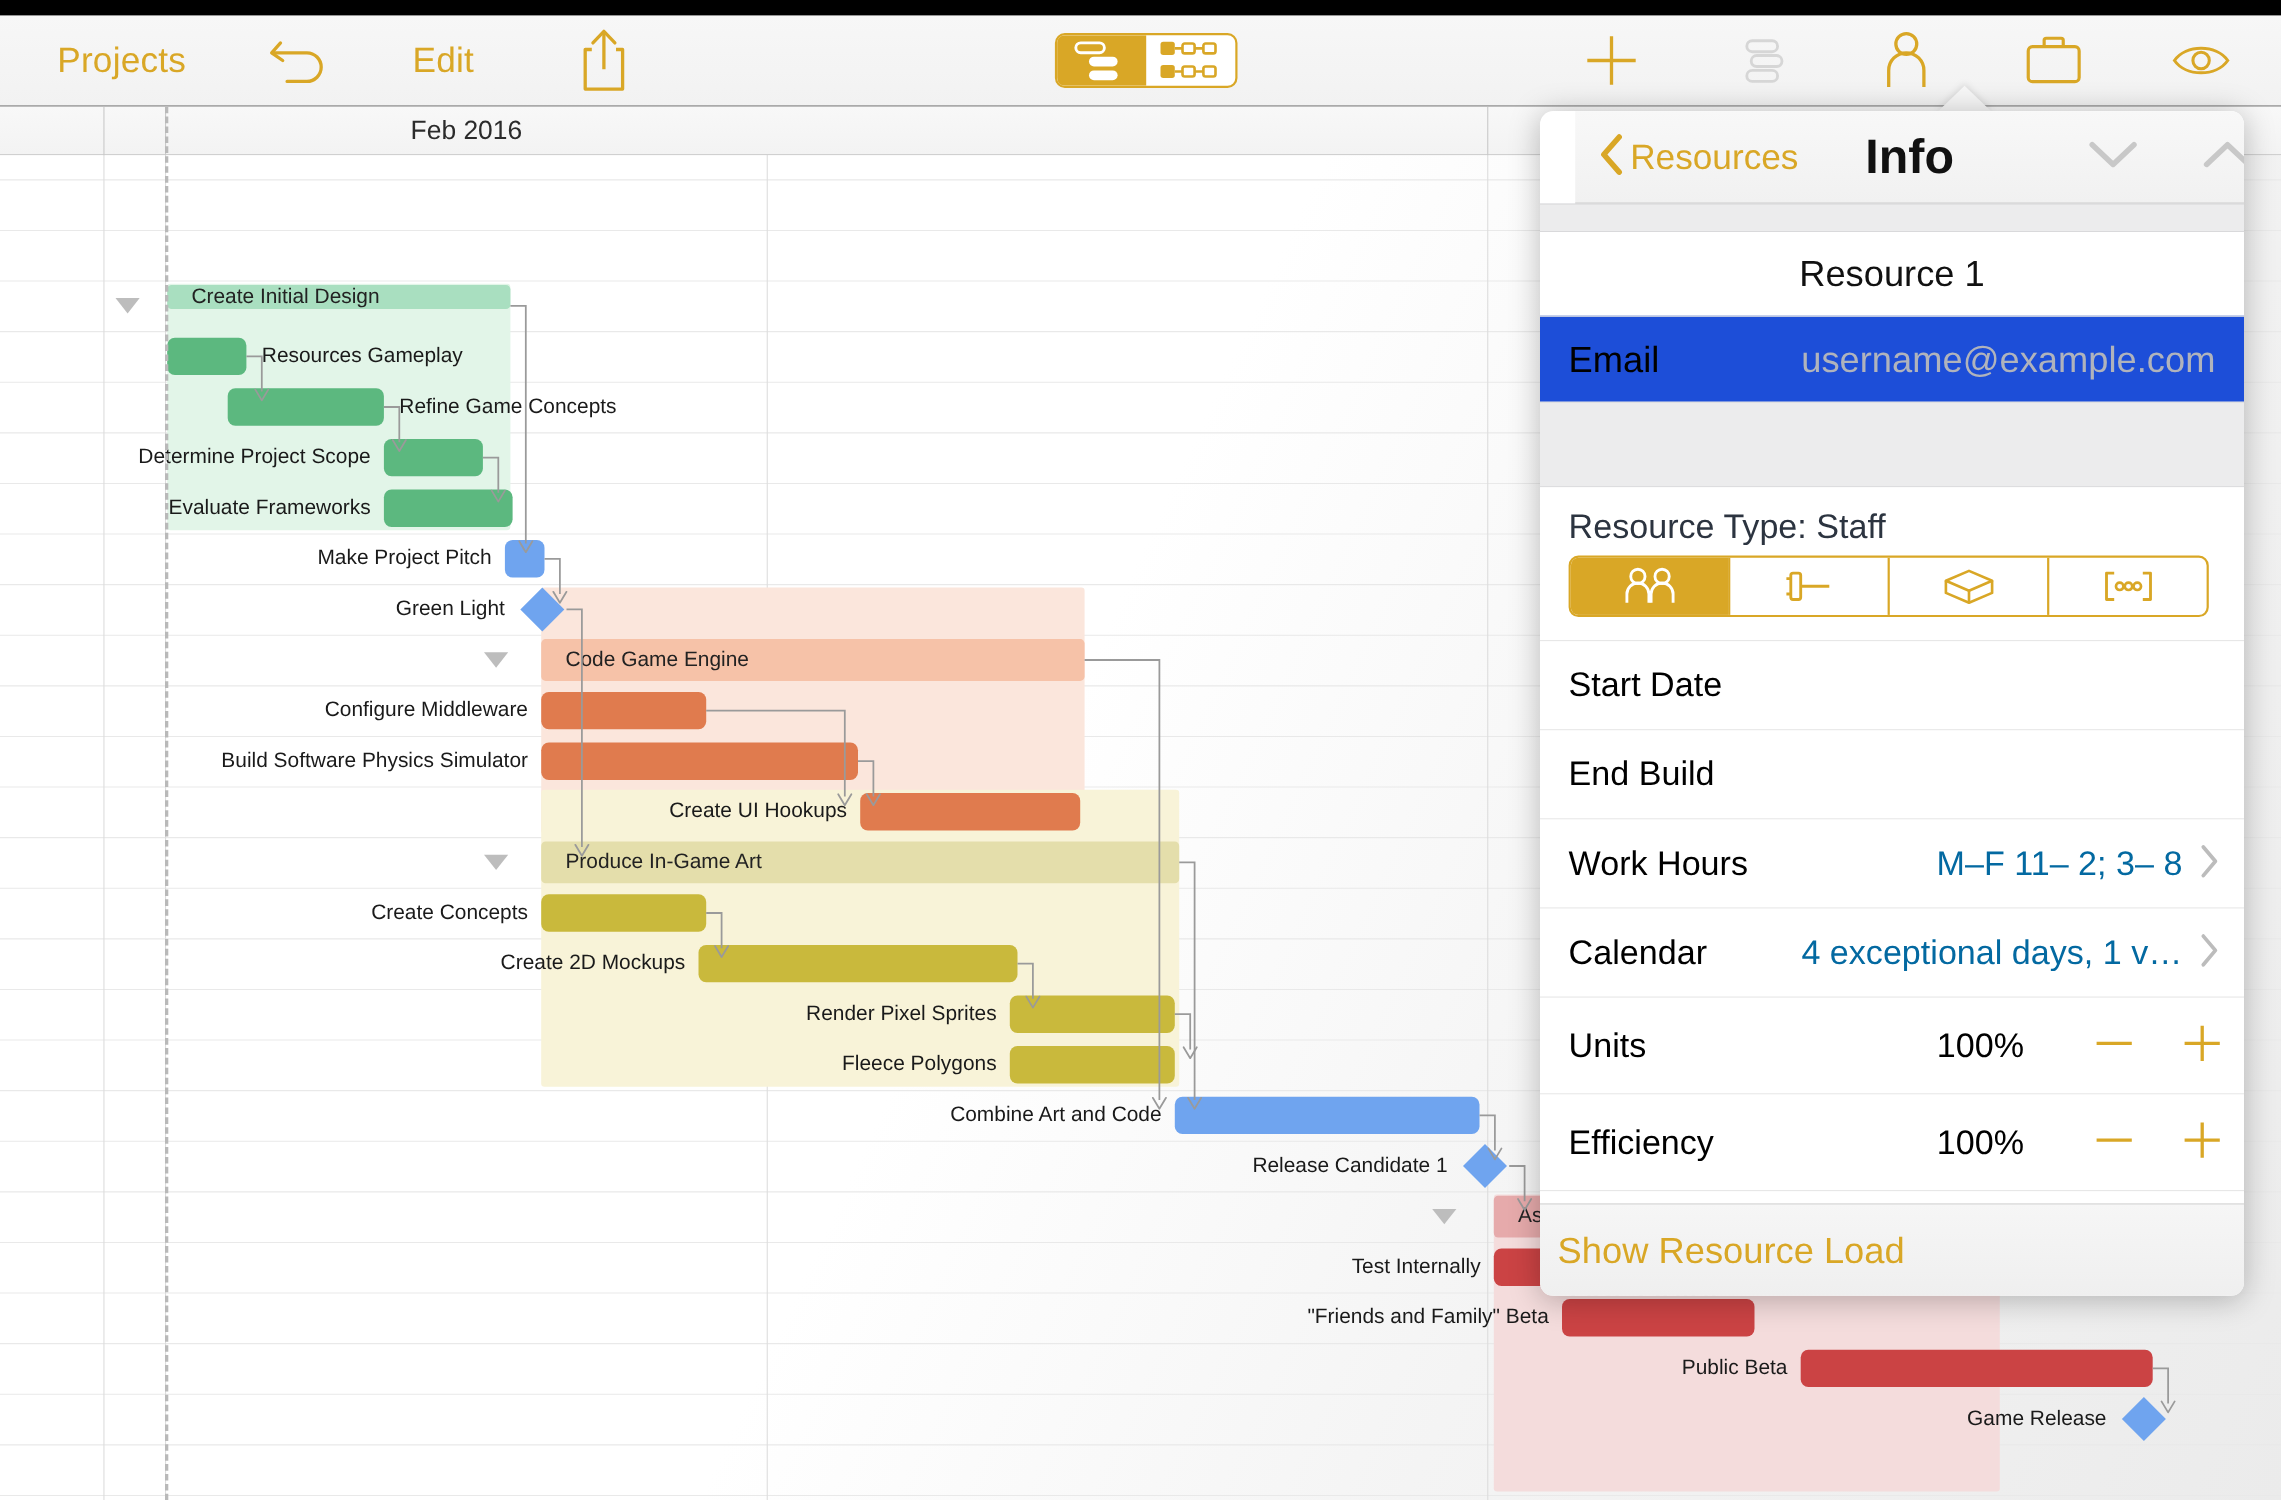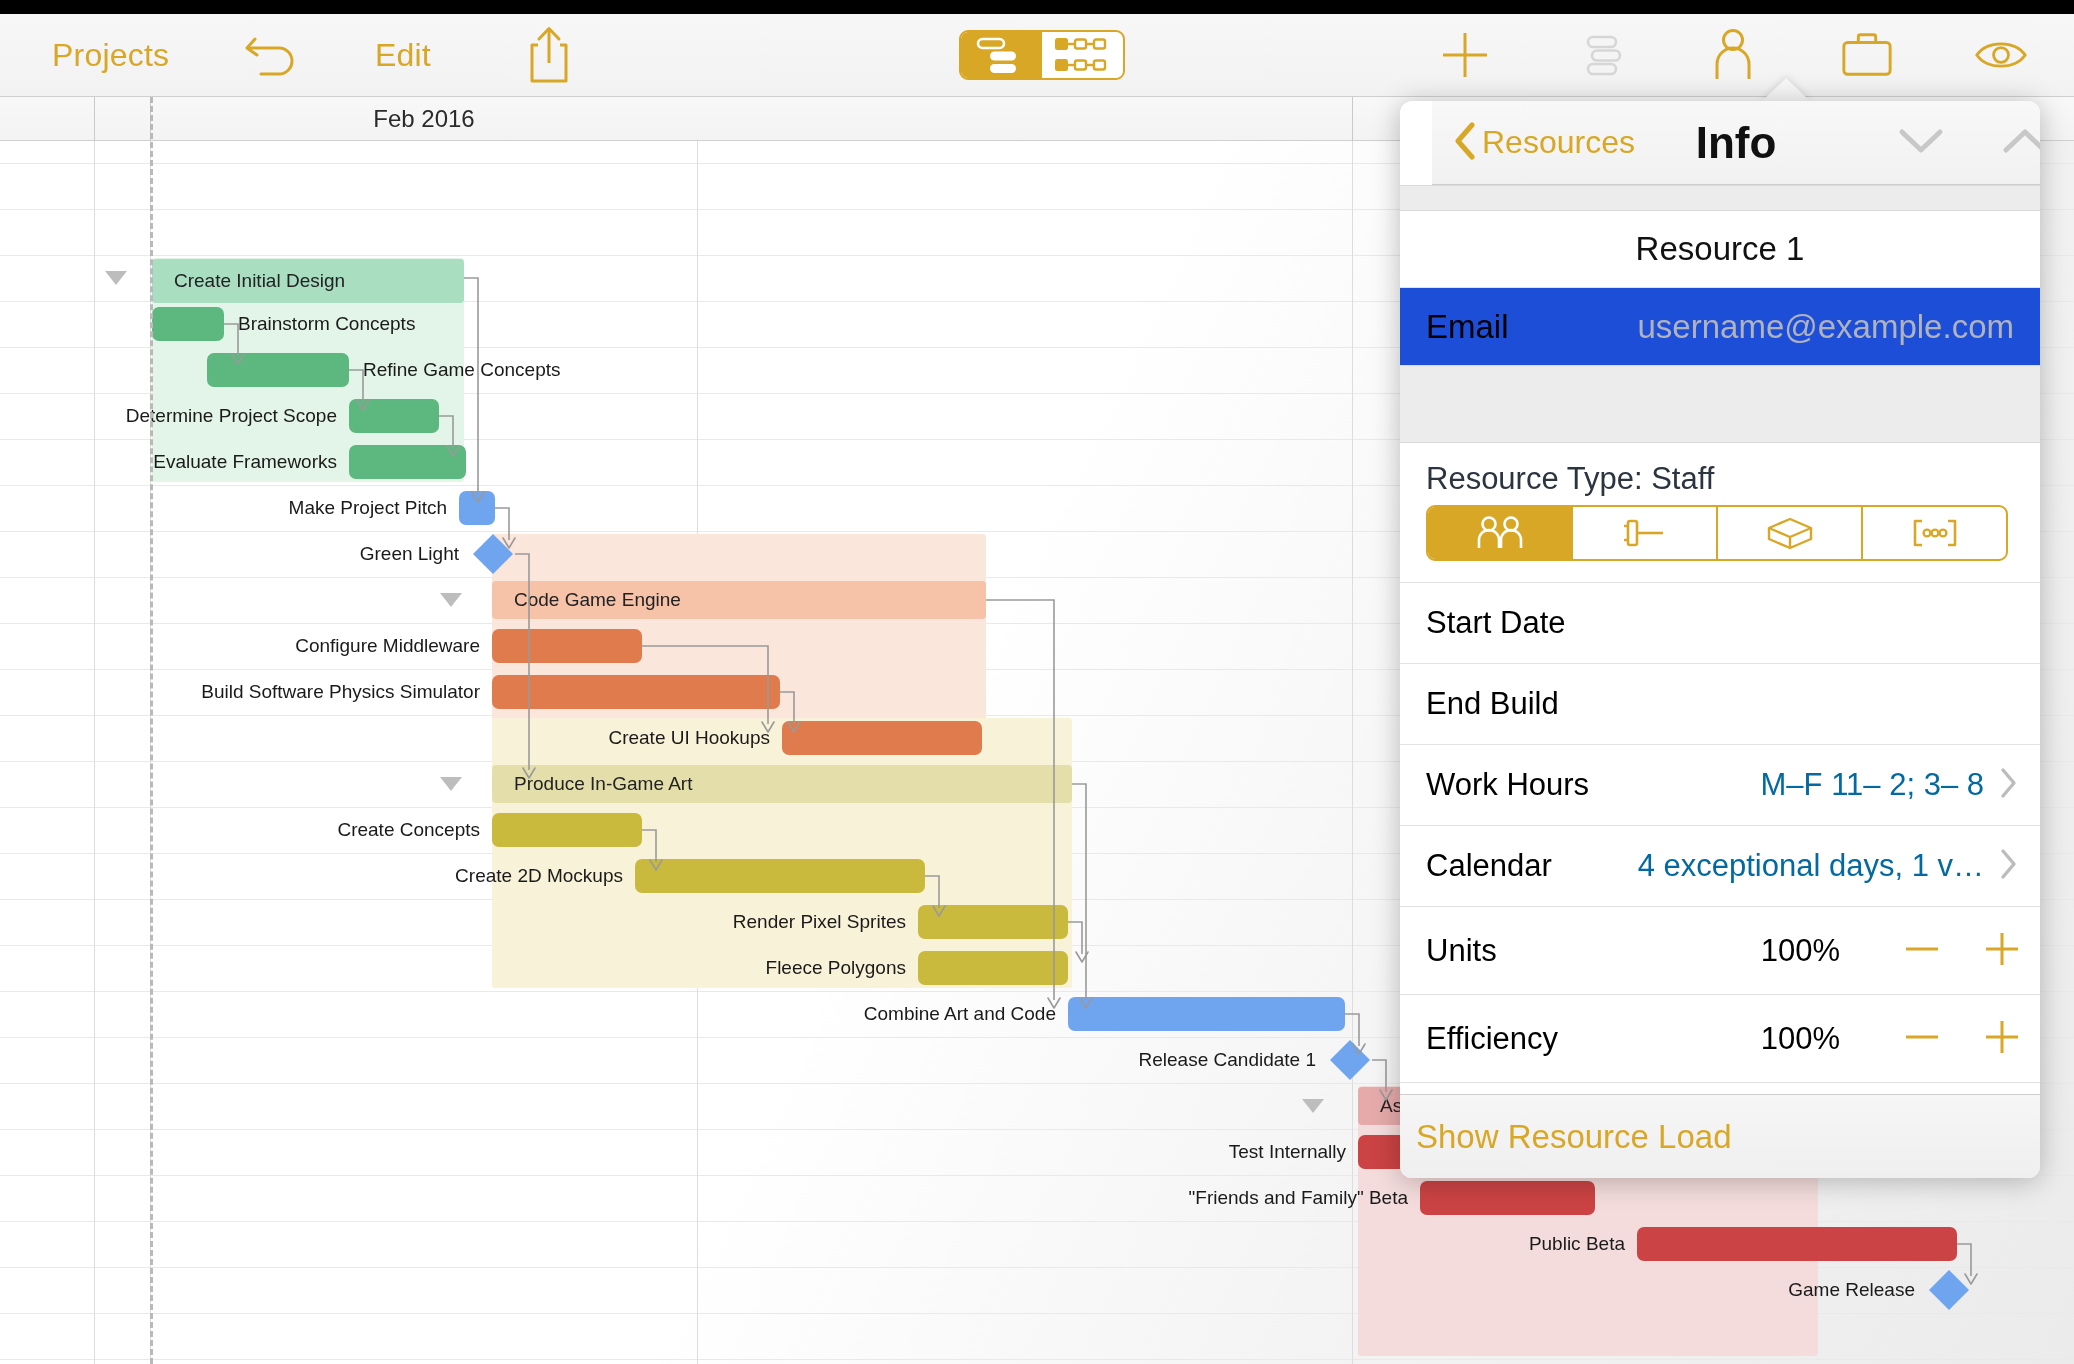--- a/index.html
+++ b/index.html
@@ -264,25 +264,25 @@
     <div id="timeline">
         <div class="tl-cell" style="left: 150px; width: 547px;">Feb 2016</div>
         <div class="tl-cell" style="left: 1352px; width: 722px;"></div>
         <div class="tl-cell" style="left: 94px; width: 56px;"></div>
       </div>
     <div id="content">
         <div class="grp" style="left:152px;top:161px;width:312px;height:224px;background:#e2f5e8;"></div>
         <div class="grp" style="left:492px;top:437px;width:494px;height:224px;background:#fbe6dc;"></div>
         <div class="grp" style="left:492px;top:621px;width:580px;height:270px;background:#f8f3d8;"></div>
         <div class="grp" style="left:1358px;top:989px;width:460px;height:270px;background:#f4dcdc;"></div>
-        <div class="grp-head" style="left:152px;top:162px;width:312px;height:44px;background:#a9dfc0;">
+        <div class="grp-head" style="left:152px;top:162px;width:312px;height:22px;background:#a9dfc0;">
         <span class="lab">Create Initial Design</span>
         </div>
         <div class="bar" style="left:152px;top:210px;width:72px;height:34px;background:#5cb87f;"></div>
-        <div class="tasklab" style="left:238px;top:227px;">Brainstorm Concepts</div>
+        <div class="tasklab" style="left:238px;top:227px;">Resources Gameplay</div>
         <div class="bar" style="left:207px;top:256px;width:142px;height:34px;background:#5cb87f;"></div>
         <div class="tasklab" style="left:363px;top:273px;">Refine Game Concepts</div>
         <div class="bar" style="left:349px;top:302px;width:90px;height:34px;background:#5cb87f;"></div>
         <div class="tasklab r" style="left:0px;width:337px;top:319px;text-align:right;">Determine Project Scope</div>
         <div class="bar" style="left:349px;top:348px;width:117px;height:34px;background:#5cb87f;"></div>
         <div class="tasklab r" style="left:0px;width:337px;top:365px;text-align:right;">Evaluate Frameworks</div>
         <div class="bar" style="left:459px;top:394px;width:36px;height:34px;background:#6fa4ef;"></div>
         <div class="tasklab r" style="left:0px;width:447px;top:411px;text-align:right;">Make Project Pitch</div>
         <div class="bar mile" style="left:471px;top:436px;width:44px;height:42px;">
         <svg width="44" height="42" viewBox="0 0 44 42">

